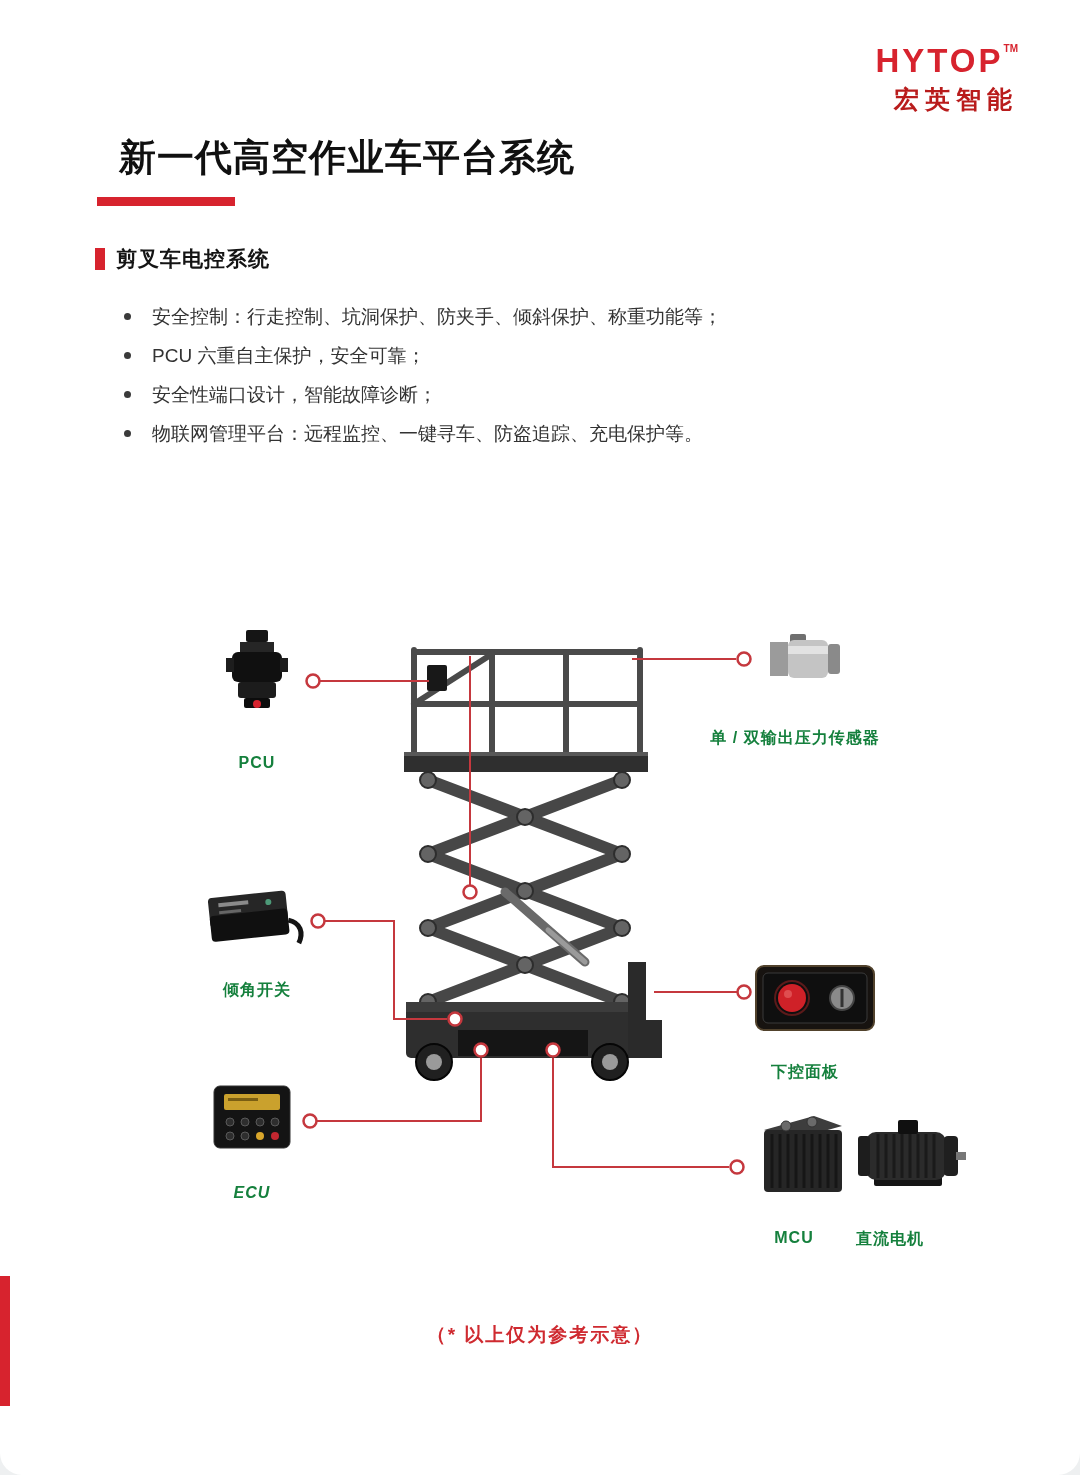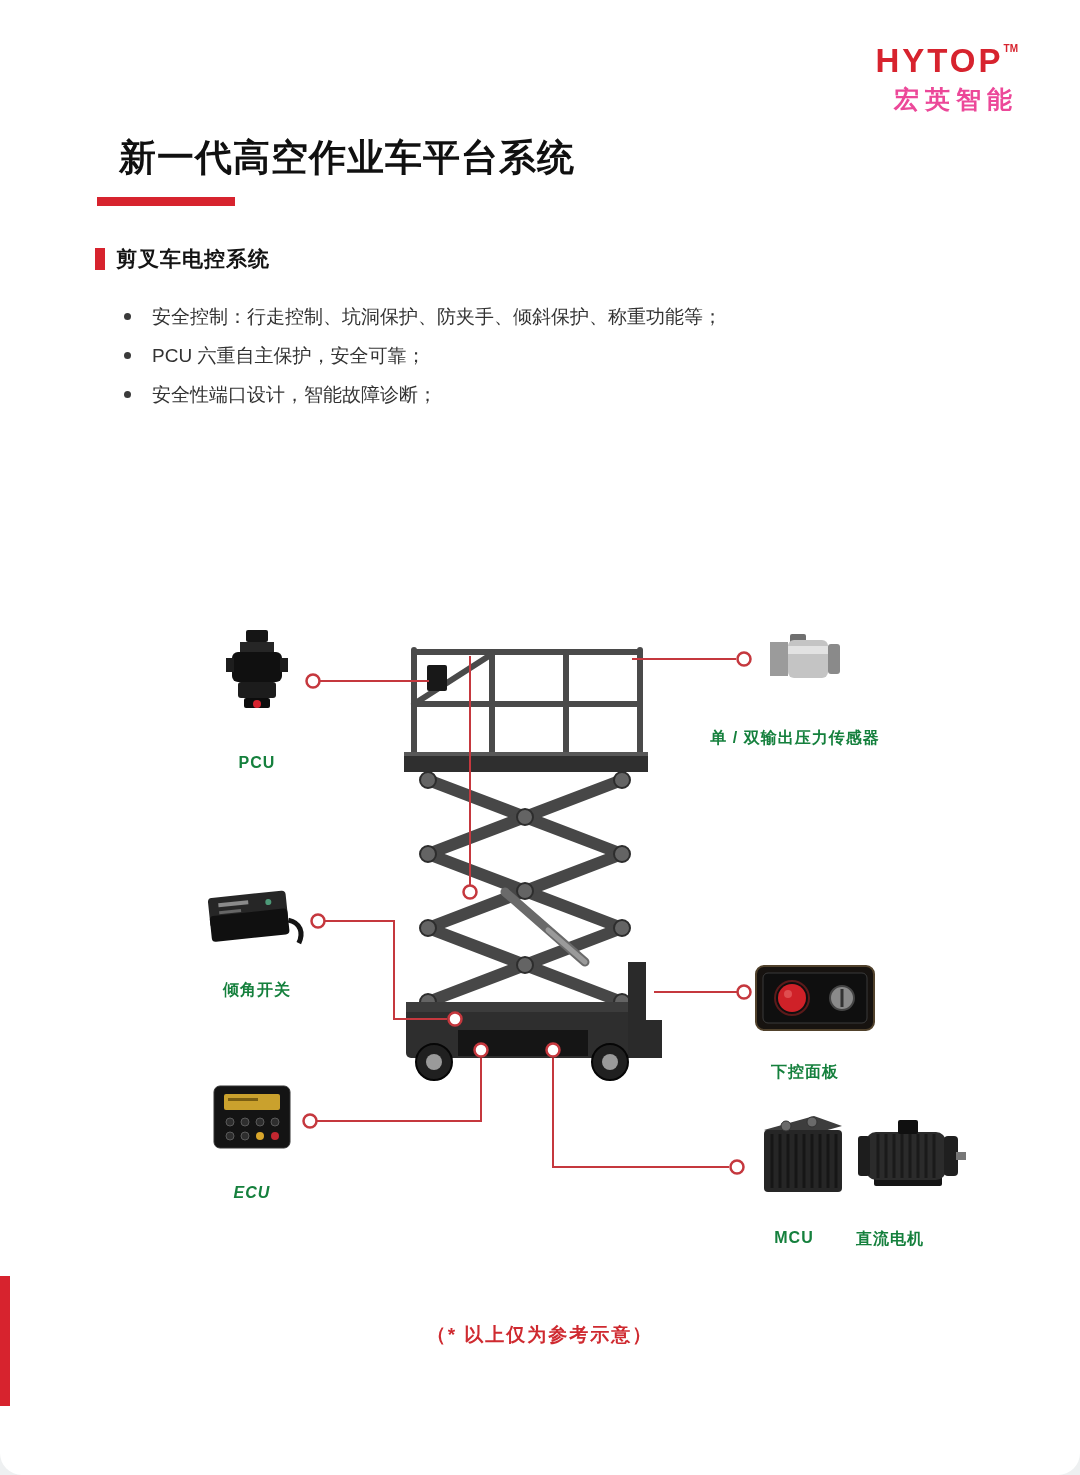--- a/index.html
+++ b/index.html
@@ -6,21 +6,21 @@
   html, body { background:#eef0f1; }
   .page {
     position:relative; width:1080px; height:1475px; background:#ffffff;
     font-family:"Liberation Sans","DejaVu Sans",sans-serif;
     overflow:hidden; border-radius:0 0 22px 22px; margin:0 auto;
   }
   
   .logo { position:absolute; top:44px; right:62px; text-align:right; }
   .logo-main { color:#d7232e; font-size:33px; font-weight:800; letter-spacing:3px; line-height:1; }
   .logo-main .tm { font-size:10px; vertical-align:top; letter-spacing:0; }
-  .logo-sub { margin-top:6px; color:#ec4899; font-size:25px; font-weight:700; letter-spacing:6px; }
+  .logo-sub { margin-top:6px; color:#b91c1c; font-size:25px; font-weight:700; letter-spacing:6px; }
   
   .page-title { position:absolute; left:95px; top:133px; font-size:37px; font-weight:700; color:#101010; letter-spacing:1px;margin-left:24px; }
   .title-underline { position:absolute; left:97px; top:197px; width:138px; height:9px; background:#d7232e; }
   
   .section-head { position:absolute; left:95px; top:245px; display:flex; align-items:center; }
   .section-marker { width:10px; height:22px; background:#d7232e; margin-right:11px; }
   .section-title { font-size:21px; font-weight:700; color:#141414; letter-spacing:1px; }
   
   .bullets { position:absolute; left:118px; top:303px; width:800px; list-style:none; }
   .bullets li { position:relative; padding-left:34px; font-size:19px; color:#333; line-height:27px; margin-bottom:12px; }
@@ -55,20 +55,21 @@
 
   <div class="section-head">
     <span class="section-marker"></span>
     <span class="section-title">剪叉车电控系统</span>
   </div>
 
   <ul class="bullets">
     <li>安全控制：行走控制、坑洞保护、防夹手、倾斜保护、称重功能等；</li>
     <li>PCU 六重自主保护，安全可靠；</li>
     <li>安全性端口设计，智能故障诊断；</li>
+    <li>物联网管理平台：远程监控、一键寻车、防盗追踪、充电保护等。</li>
   </ul>
 
   <svg class="diagram-svg" viewBox="0 0 1080 1475">
 
     <g>
 
       <g stroke="#4a4a4a" stroke-width="6" stroke-linecap="round">
         <line x1="414" y1="652" x2="640" y2="652"></line>
         <line x1="414" y1="704" x2="640" y2="704"></line>
         <line x1="414" y1="650" x2="414" y2="752"></line>

